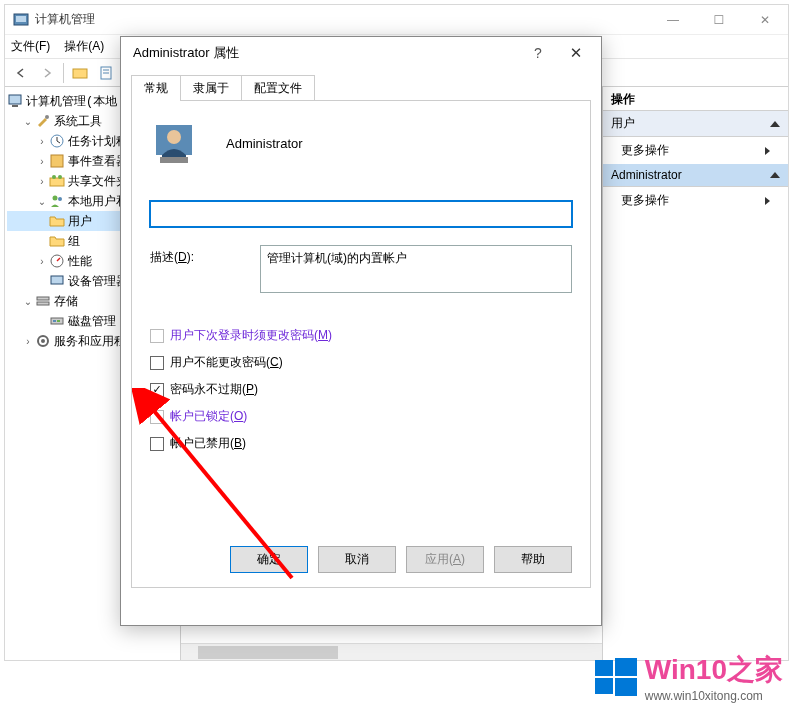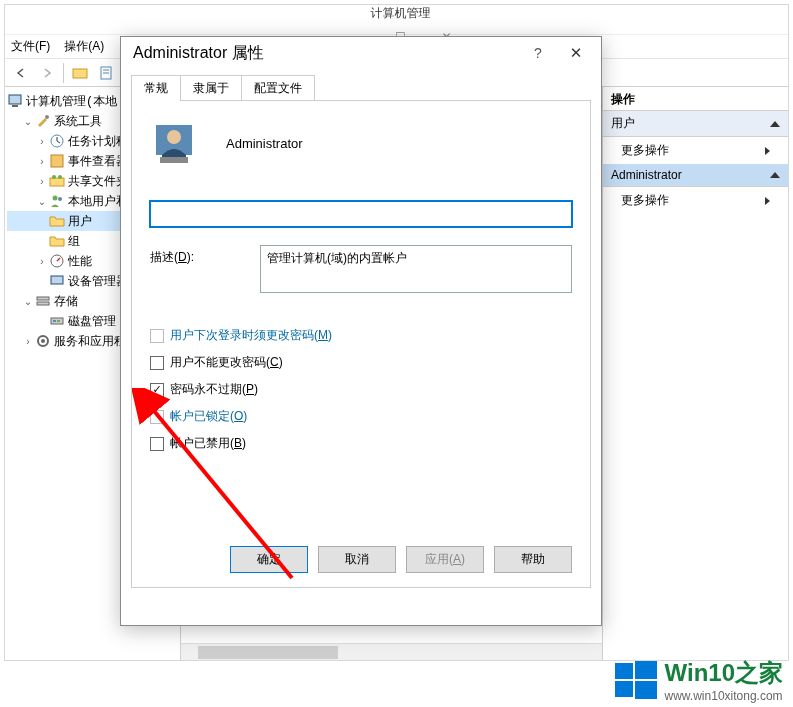--- a/index.html
+++ b/index.html
@@ -1,20 +1,20 @@
 <!DOCTYPE html>
 <html><head>
 <meta charset="utf-8">
 <style>
 * { box-sizing: border-box; margin: 0; padding: 0; font-family: "Microsoft YaHei", "Segoe UI", sans-serif; font-size: 12px; }
 body { background: #fff; width: 793px; height: 707px; position: relative; overflow: hidden; }
 
 
 .main-window { position: absolute; left: 4px; top: 4px; right: 4px; bottom: 46px; border: 1px solid #d8d8d8; background: #fff; }
-.titlebar { height: 30px; background: #fff; display: flex; align-items: center; padding: 0 0 0 8px; border-bottom: 1px solid #eee; flex-direction: column; }
+.titlebar { height: 30px; background: #fff; display: flex; align-items: center; padding: 0 0 0 8px; border-bottom: 1px solid #eee; }
 .titlebar-icon { width: 16px; height: 16px; margin-right: 6px; }
 .titlebar-text { flex: 1; color: #333; }
 .win-controls { display: flex; }
 .win-btn { width: 46px; height: 30px; display: flex; align-items: center; justify-content: center; color: #888; }
 
 .menubar { height: 24px; display: flex; align-items: center; padding: 0 6px; gap: 14px; border-bottom: 1px solid #e5e5e5; }
 .menubar span { color: #000; }
 
 .toolbar { height: 28px; display: flex; align-items: center; padding: 0 4px; gap: 2px; border-bottom: 1px solid #d0d0d0; }
 .tool-btn { width: 24px; height: 22px; display: flex; align-items: center; justify-content: center; border: 1px solid transparent; }
@@ -39,54 +39,54 @@
 .actions-header { height: 24px; background: #fff; border-bottom: 1px solid #d0d0d0; padding: 4px 8px; font-weight: bold; }
 .actions-section-hdr { background: #e8eef7; padding: 4px 8px; display: flex; justify-content: space-between; align-items: center; border-bottom: 1px solid #d0d0d0; }
 .actions-section-hdr.selected { background: #c4dcf3; }
 .actions-item { padding: 5px 18px; display: flex; justify-content: space-between; align-items: center; }
 .triangle-up { width: 0; height: 0; border-left: 5px solid transparent; border-right: 5px solid transparent; border-bottom: 6px solid #333; }
 .triangle-right { width: 0; height: 0; border-top: 4px solid transparent; border-bottom: 4px solid transparent; border-left: 5px solid #333; }
 
 
 .dialog { position: absolute; left: 120px; top: 36px; width: 482px; height: 590px; background: #fff; border: 1px solid #888; box-shadow: 0 4px 20px rgba(0,0,0,0.25); }
 .dialog-titlebar { height: 32px; display: flex; align-items: center; padding: 0 6px 0 12px; }
-.dialog-title { flex: 1; font-size: 16px; }
+.dialog-title { flex: 1; font-size: 13px; }
 .dialog-help { width: 38px; text-align: center; font-size: 14px; color: #555; }
 .dialog-close { width: 38px; text-align: center; font-size: 15px; color: #333; }
 
 .tab-strip { display: flex; padding: 6px 10px 0 10px; }
 .tab { padding: 4px 12px; border: 1px solid #ccc; border-bottom: none; background: #fff; margin-right: -1px; position: relative; }
 .tab.active { background: #fff; z-index: 2; }
 .tab-body { border: 1px solid #ccc; margin: 0 10px 10px 10px; padding: 18px 18px 14px 18px; height: 488px; position: relative; background: #fff; margin-top: -1px; }
 
 .user-header { display: flex; align-items: center; gap: 28px; margin-bottom: 34px; }
 .user-avatar { width: 48px; height: 48px; }
 
 .form-row { display: flex; align-items: flex-start; margin-bottom: 18px; }
 .form-label { width: 110px; padding-top: 4px; }
 .form-input { flex: 1; height: 26px; border: 1px solid #7a97b8; padding: 2px 6px; font-size: 12px; }
 .form-input.focus { border: 1px solid #0078d7; outline: 1px solid #0078d7; }
 .form-textarea { flex: 1; height: 48px; border: 1px solid #9aa; padding: 4px 6px; resize: none; }
 
 .checkbox-row { display: flex; align-items: center; margin: 10px 0; gap: 6px; }
-.checkbox-row.disabled { color: #0369a1; }
+.checkbox-row.disabled { color: #6d28d9; }
 .cb { width: 14px; height: 14px; border: 1px solid #666; display: flex; align-items: center; justify-content: center; font-size: 11px; background: #fff; }
 .cb.disabled { border-color: #bbb; }
 .cb.checked::after { content: "✓"; color: #000; line-height: 1; }
 
 .dialog-buttons { position: absolute; bottom: 14px; right: 18px; display: flex; gap: 10px; }
 .btn { width: 78px; height: 27px; border: 1px solid #adadad; background: #e1e1e1; text-align: center; line-height: 25px; }
 .btn.default { border: 1px solid #0078d7; }
 .btn.disabled { color: #888; }
 
 .red-arrow { position: absolute; left: 132px; top: 388px; pointer-events: none; z-index: 50; }
 
 .watermark { position: absolute; right: 10px; bottom: 4px; display: flex; align-items: center; gap: 8px; }
 .wm-text { text-align: left; }
-.wm-big { font-size: 24px; font-weight: bold; color: #15803d; }
+.wm-big { font-size: 28px; font-weight: bold; color: #ec4899; }
 .wm-url { font-size: 12px; color: #666; }
 .win-logo { width: 42px; height: 42px; }
 
 u { text-decoration: underline; }
 </style>
 </head>
 <body>
 
 <div class="main-window">
   <div class="titlebar">

